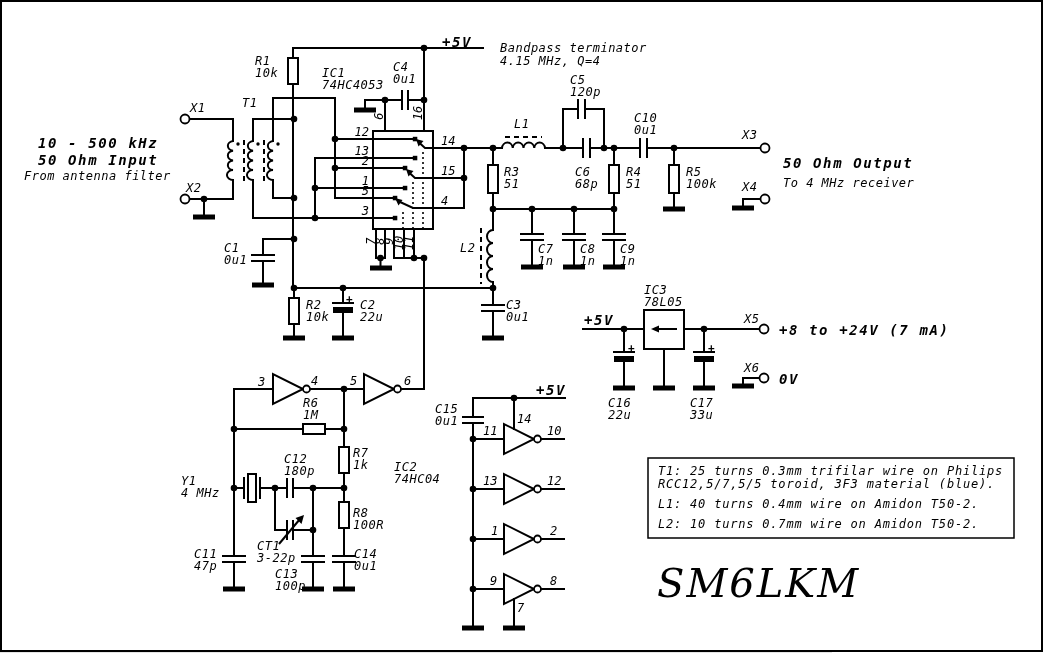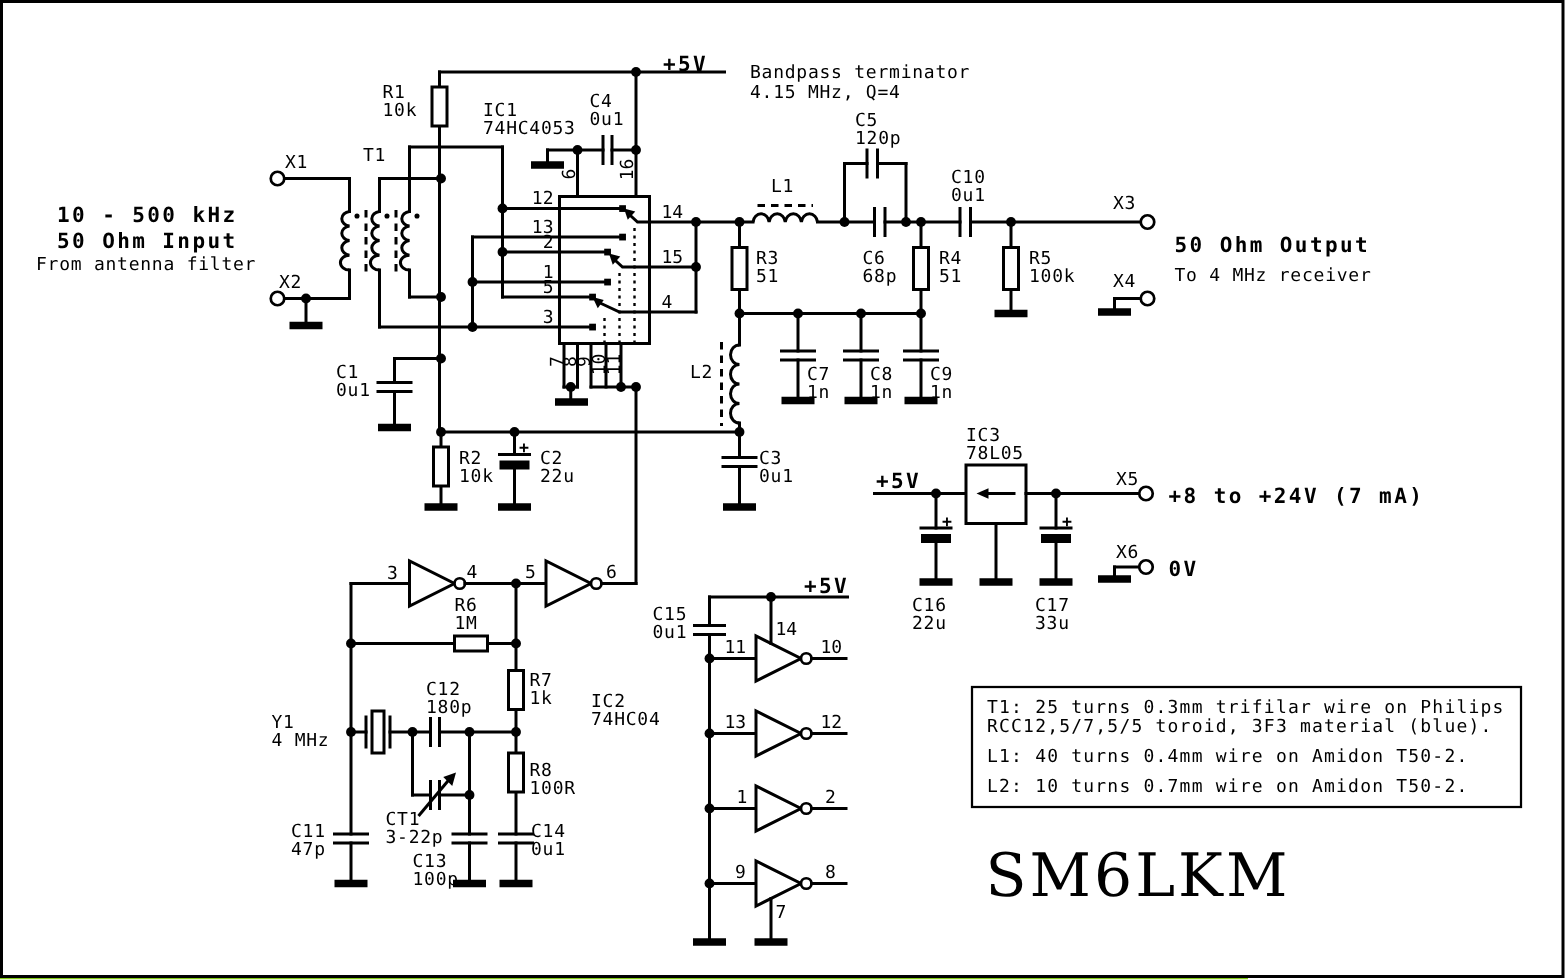--- a/index.html
+++ b/index.html
@@ -1,16 +1,16 @@
 <!DOCTYPE html>
 <html><head>
 <meta charset="utf-8">
 <style>
   html,body{margin:0;padding:0;background:#fff;}
-  .page{width:832px;height:653px;position:relative;background:#84cc16;}
+  .page{width:832px;height:653px;position:relative;background:#e5e5e5;font-style:italic;}
   svg{display:block;}
   .w{stroke:#000;stroke-width:2;fill:none;stroke-linecap:square;}
   .thin{stroke:#000;stroke-width:2;fill:none;}
   .gnd{stroke:#000;stroke-width:5;fill:none;}
   .dash{stroke:#000;stroke-width:2;fill:none;stroke-dasharray:5 4;}
   .dotl{stroke:#000;stroke-width:1.6;fill:none;stroke-dasharray:2 3;}
   .box{fill:#fff;stroke:#000;stroke-width:2;}
   .comp{fill:#fff;stroke:#000;stroke-width:2;}
   .blk{fill:#000;stroke:none;}
   .dot{fill:#000;stroke:none;}

